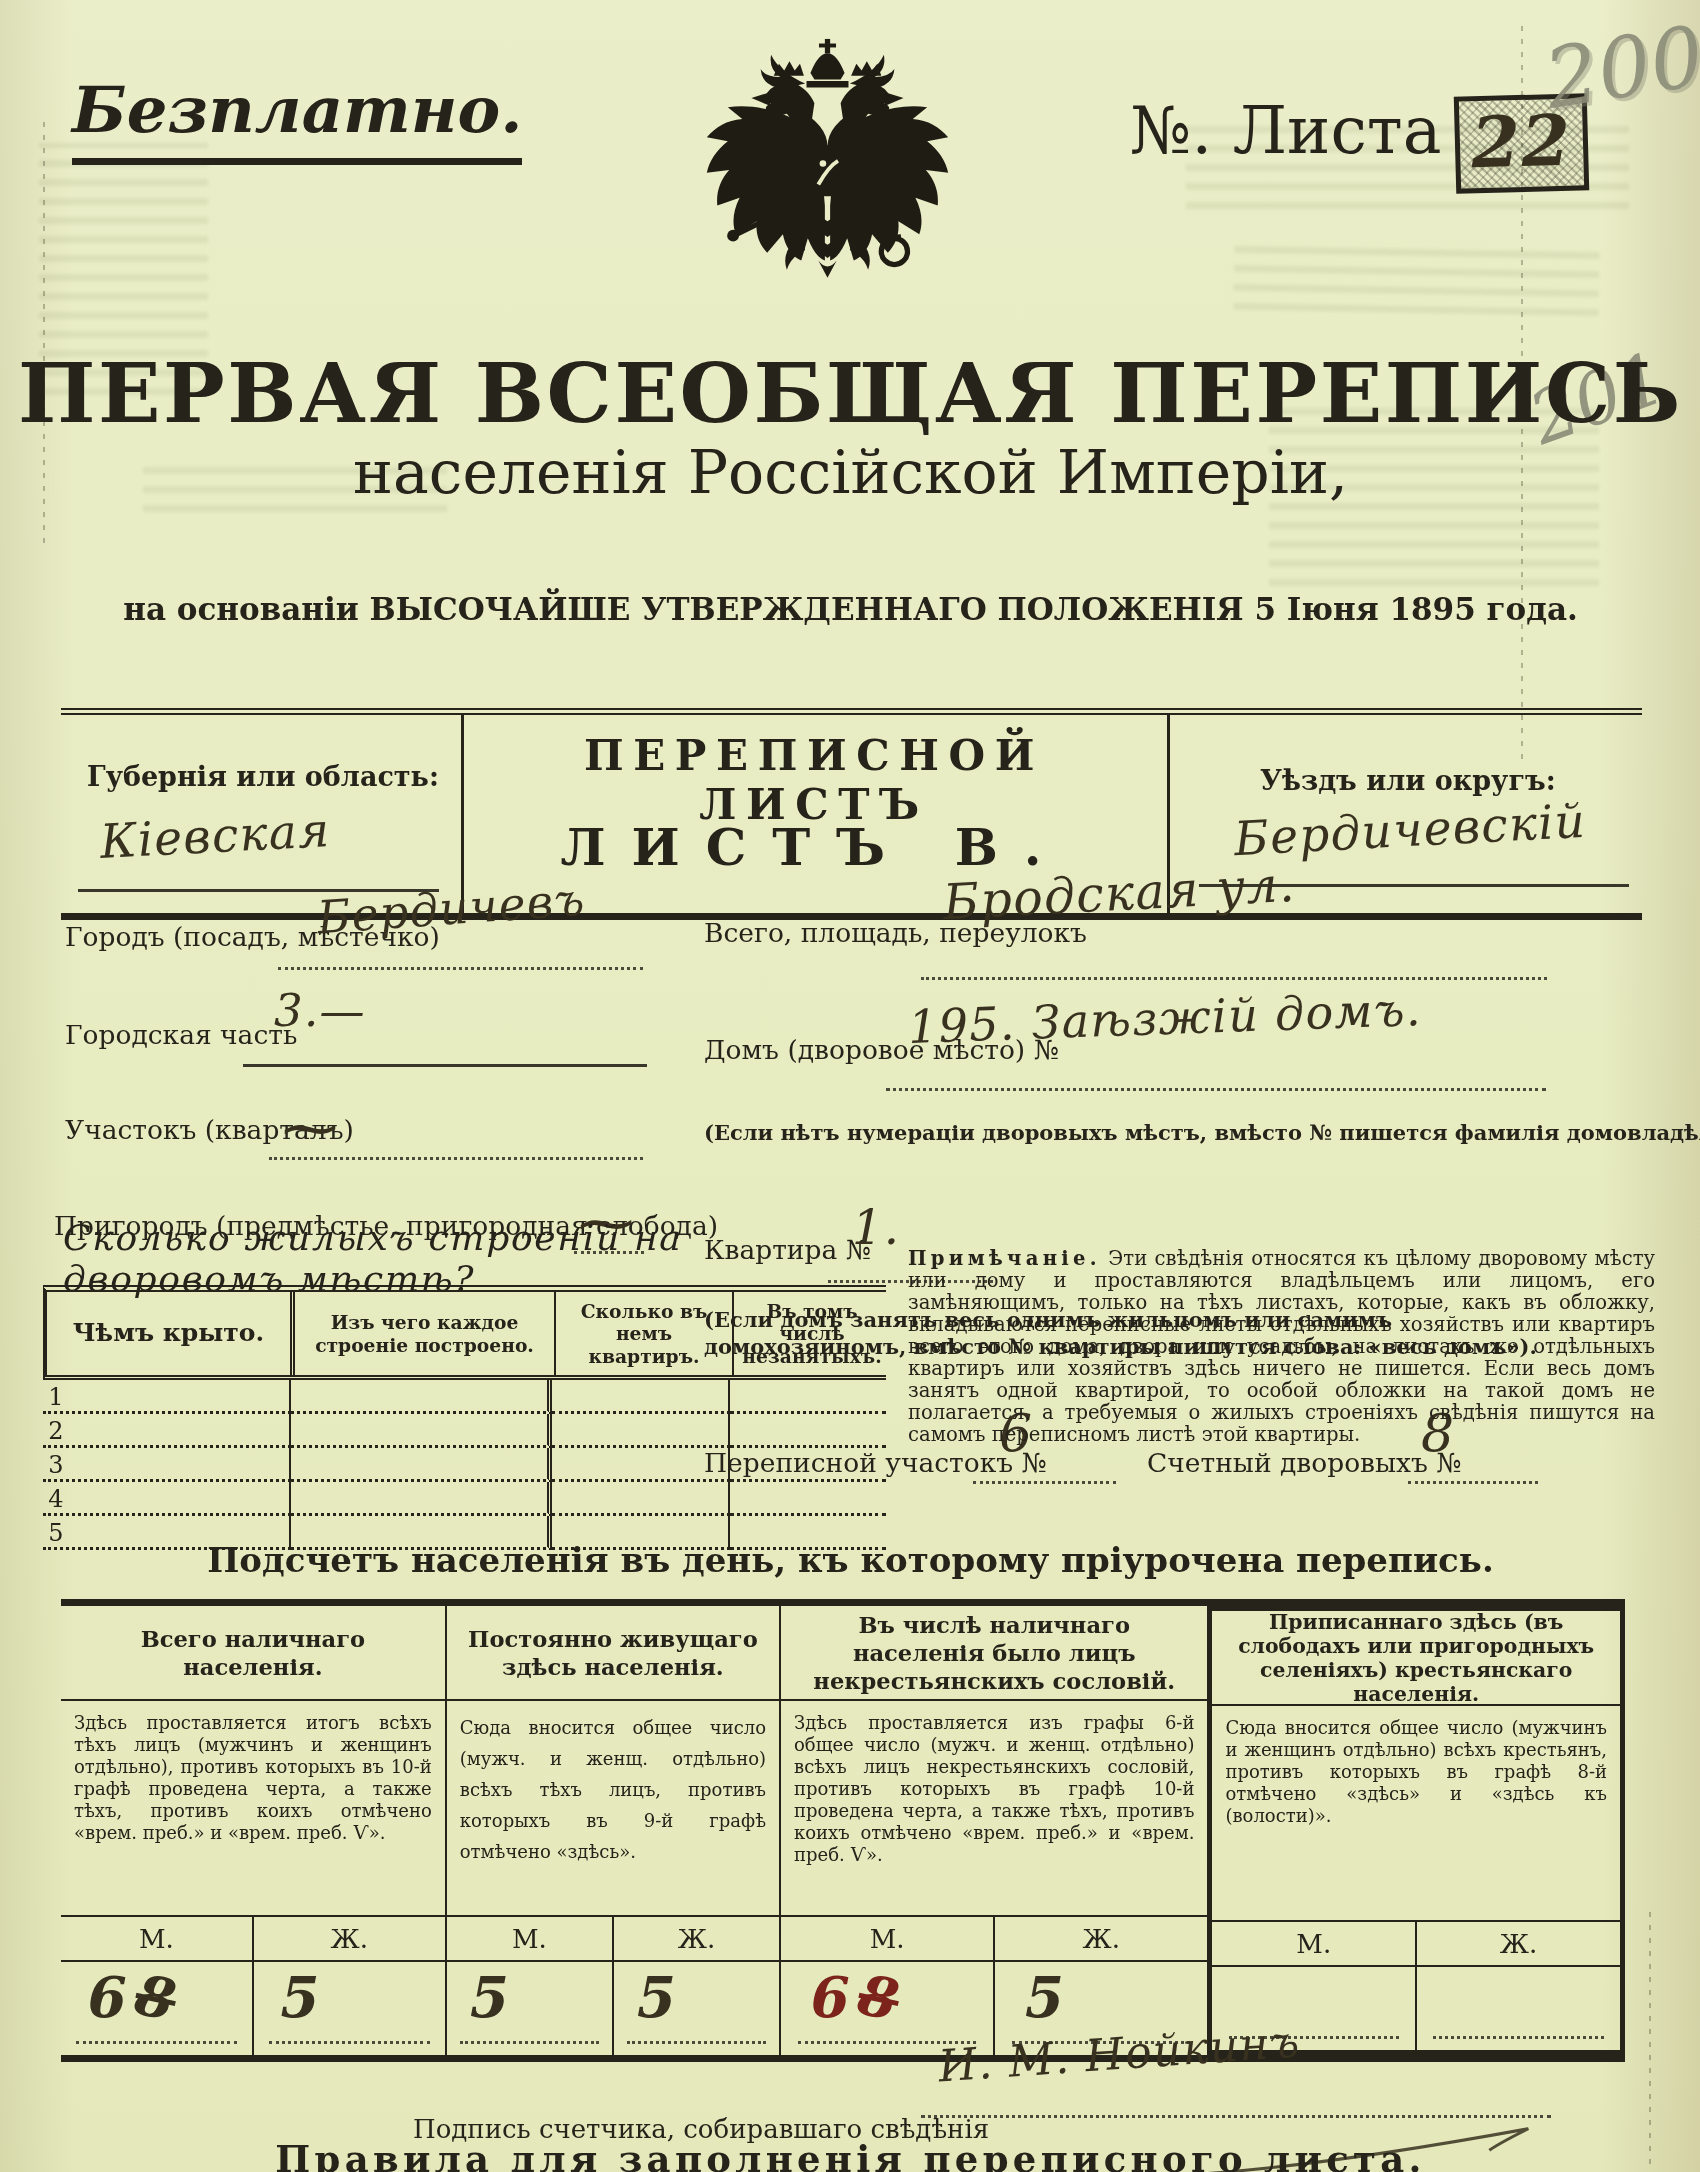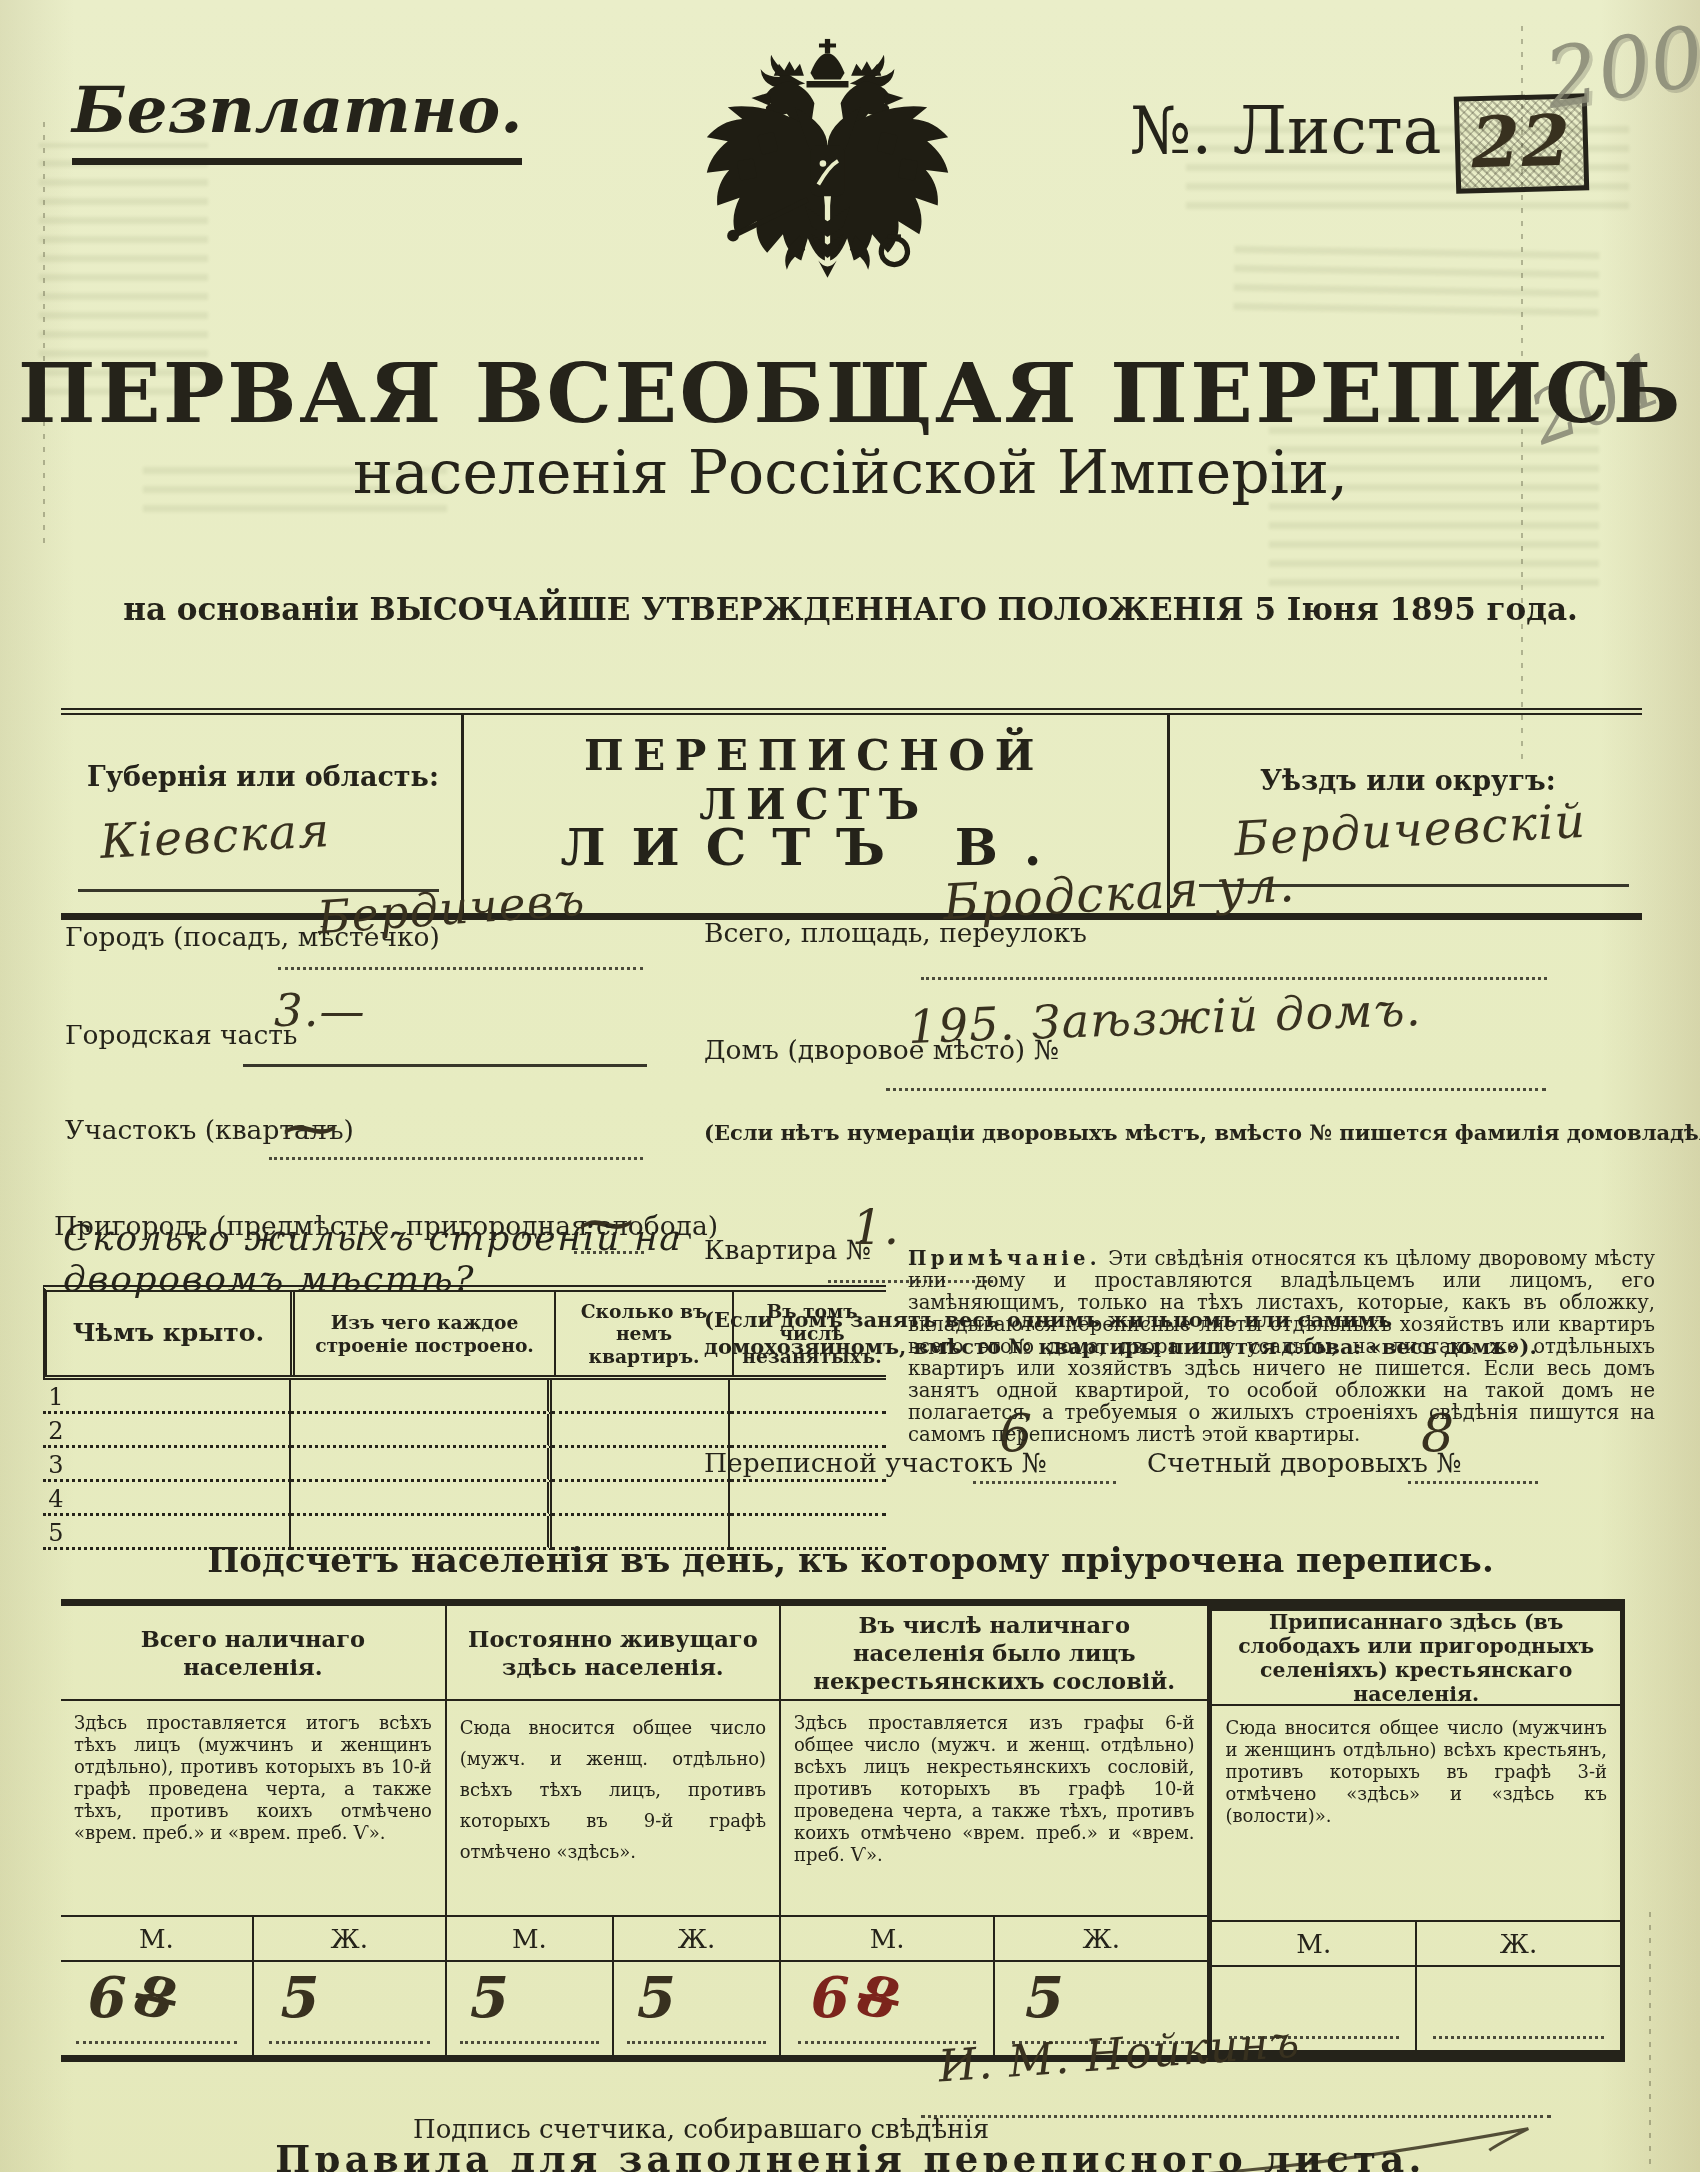--- a/index.html
+++ b/index.html
@@ -327,21 +327,21 @@
           <span class="dotl"></span>
         </div>
         <div class="half">
           <span class="vnum hw">5</span>
           <span class="dotl"></span>
         </div>
       </div>
     </div>
     <div class="pgroup pg3">
       <div class="phead">Приписаннаго здѣсь (въ слободахъ или пригородныхъ селеніяхъ) крестьянскаго населенія.</div>
-      <div class="pdesc">Сюда вносится общее число (мужчинъ и женщинъ отдѣльно) всѣхъ крестьянъ, противъ которыхъ въ графѣ 3-й отмѣчено «здѣсь» и «здѣсь къ (волости)».</div>
+      <div class="pdesc">Сюда вносится общее число (мужчинъ и женщинъ отдѣльно) всѣхъ крестьянъ, противъ которыхъ въ графѣ 8-й отмѣчено «здѣсь» и «здѣсь къ (волости)».</div>
       <div class="pmzh">
         <div class="half">М.</div>
         <div class="half">Ж.</div>
       </div>
       <div class="pvals">
         <div class="half">
           <span class="vnum hw"></span>
           <span class="dotl"></span>
         </div>
         <div class="half">

